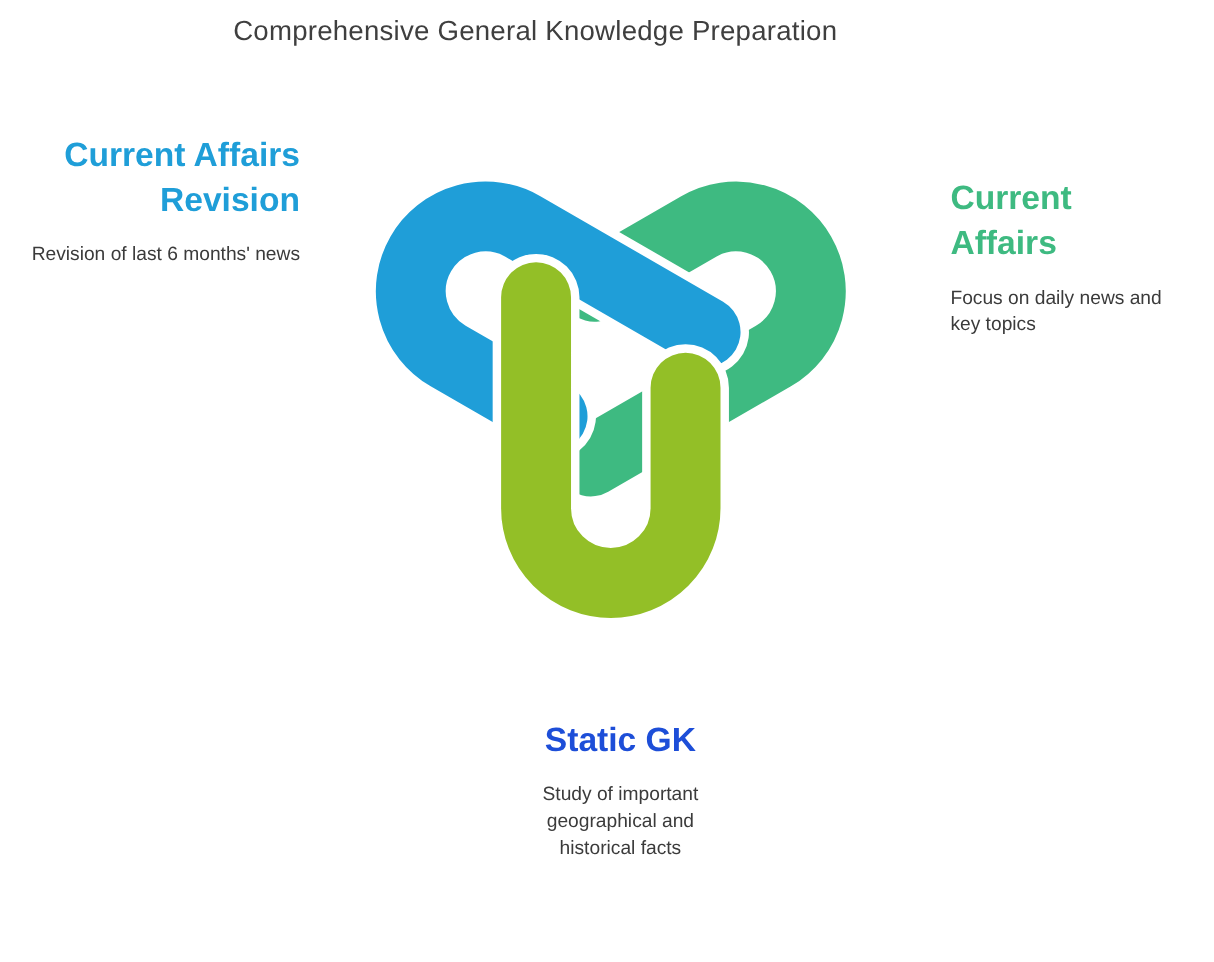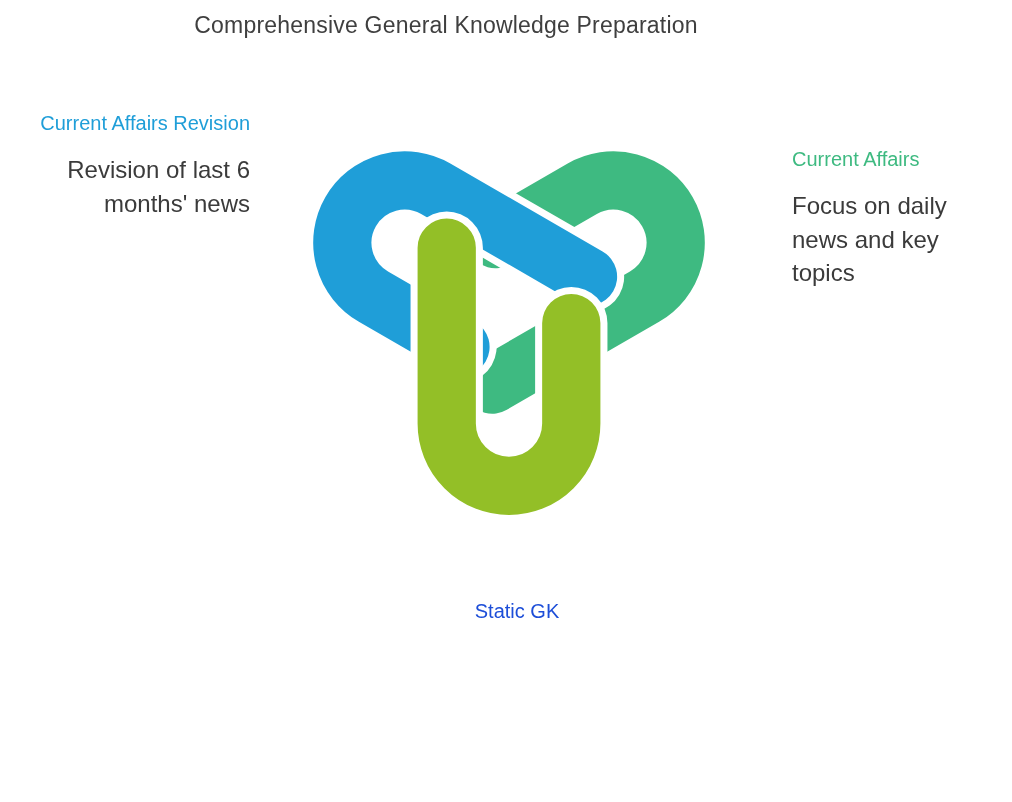--- a/index.html
+++ b/index.html
@@ -21,27 +21,27 @@
     left: 0;
     width: 892px;
     text-align: center;
     font-size: 23px;
     font-weight: 400;
     color: #3f3f3f;
     letter-spacing: 0.2px;
   }
   .node-block { position: absolute; }
   .node-heading {
-    font-size: 20px;
-    font-weight: 400;
+    font-size: 28px;
+    font-weight: 700;
     line-height: 1.35;
     margin: 0 0 16px 0;
   }
   .node-desc {
-    font-size: 24px;
+    font-size: 16px;
     font-weight: 400;
     color: #3b3b3b;
     line-height: 1.4;
     margin: 0;
   }
   .block-left {
     left: 18px;
     top: 110px;
     width: 232px;
     text-align: right;
@@ -111,15 +111,16 @@
     <p class="node-desc">Revision of last 6 months' news</p>
   </div>
 
   <div class="node-block block-right">
     <div class="node-heading" style="color: rgb(62, 186, 129);">Current Affairs</div>
     <p class="node-desc">Focus on daily news and key topics</p>
   </div>
 
   <div class="node-block block-bottom">
     <div class="node-heading" style="color: #1d4ed8;">Static GK</div>
+    <p class="node-desc">Study of important geographical and historical facts</p>
   </div>
 
 </div>
 
 </body></html>

